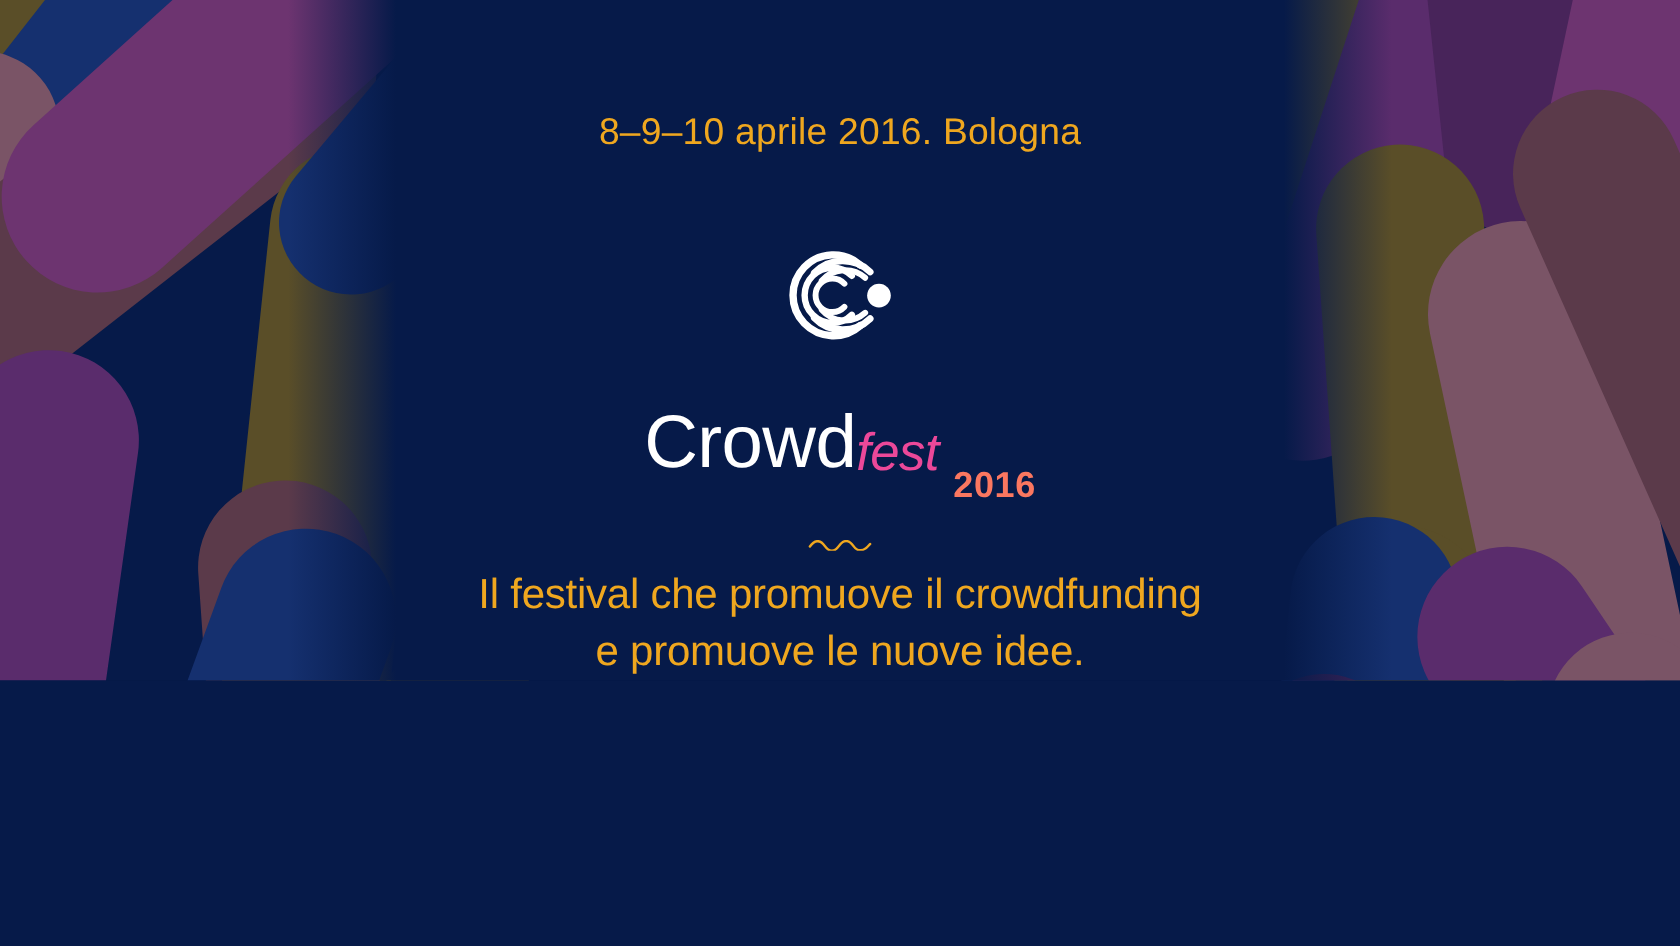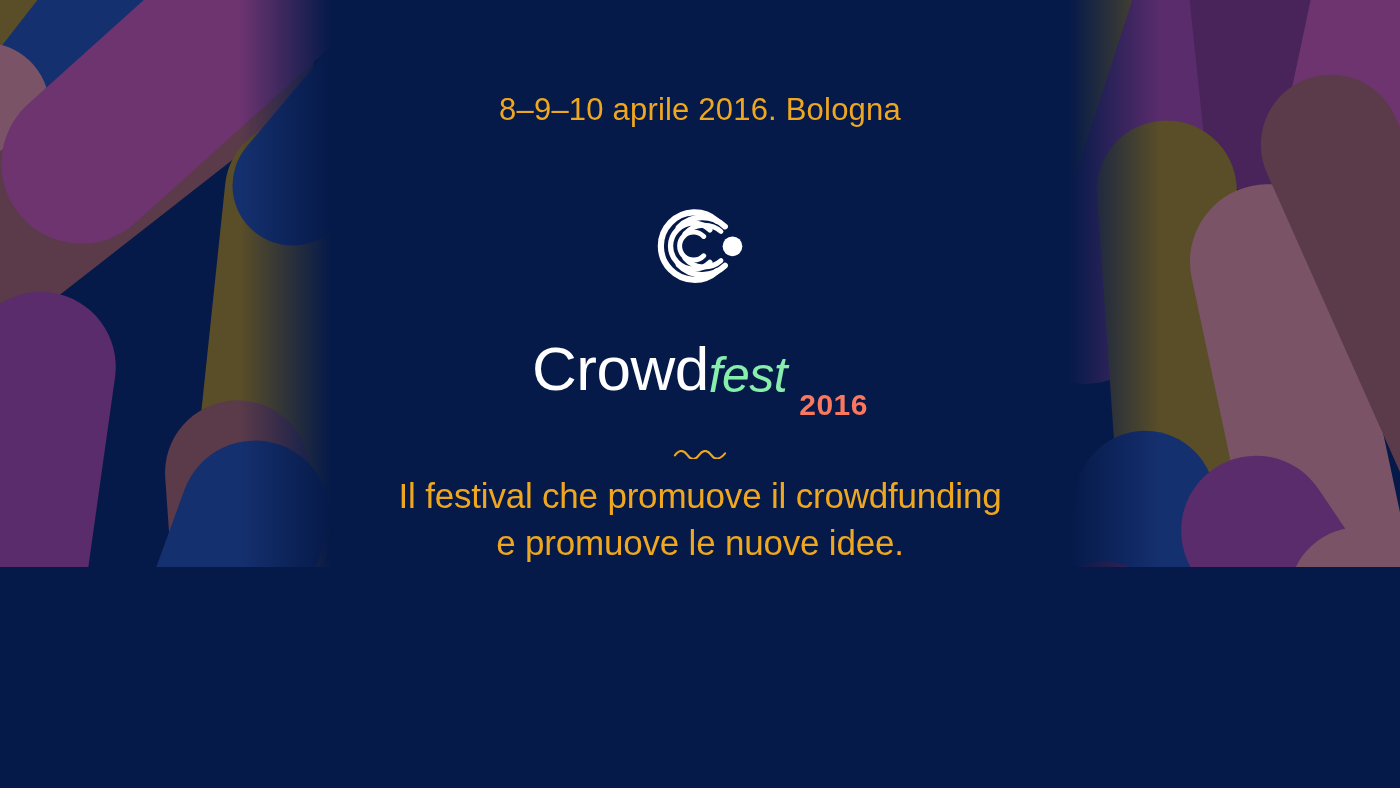--- a/index.html
+++ b/index.html
@@ -82,22 +82,22 @@
     display: flex;
     align-items: flex-end;
   }
   .wm-crowd {
     color: #ffffff;
     font-size: 62px;
     font-weight: 400;
     letter-spacing: -0.5px;
   }
   .wm-fest {
-    color: #86efac;
-    font-size: 50px;
+    color: #ec4899;
+    font-size: 44px;
     font-weight: 400;
     font-style: italic;
     letter-spacing: -0.5px;
   }
   .wm-year {
     color: #fa7760;
     font-size: 30px;
     font-weight: 700;
     margin-left: 12px;
     position: relative;

